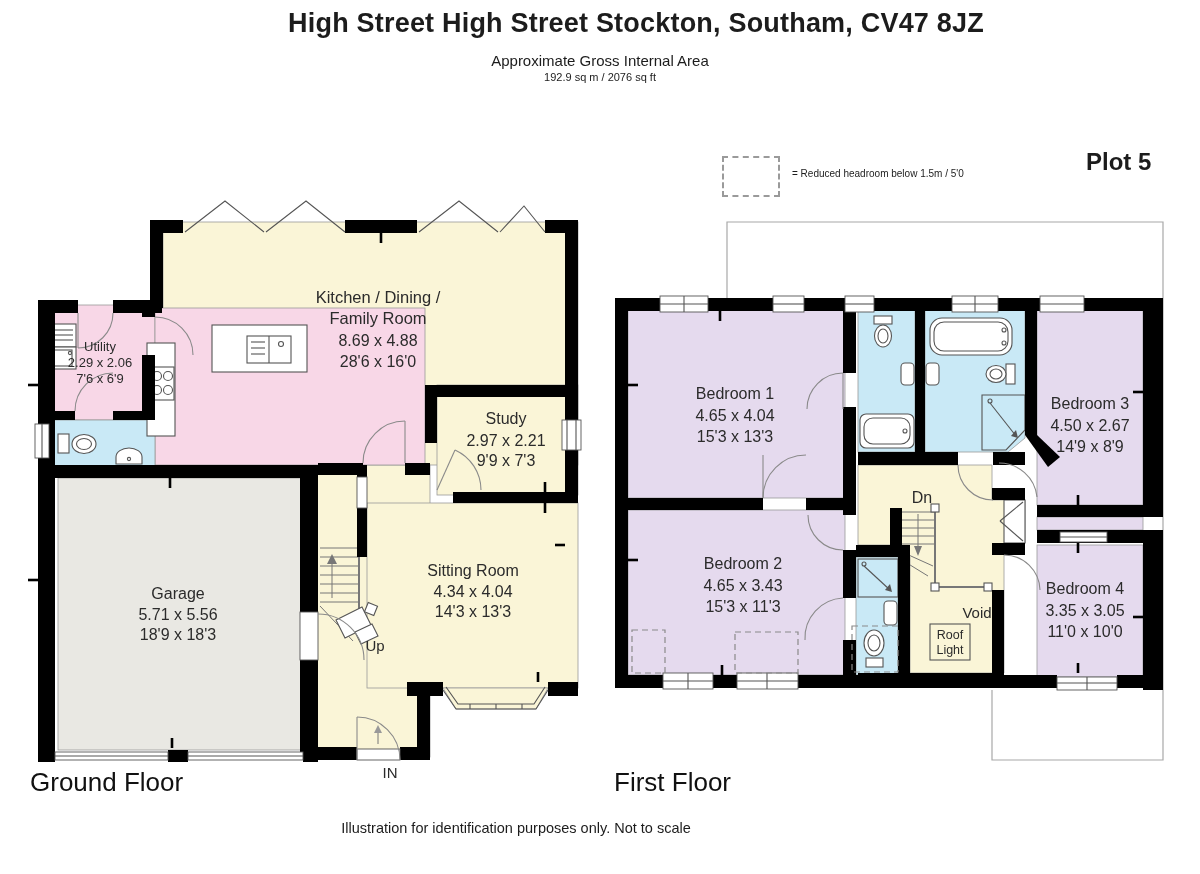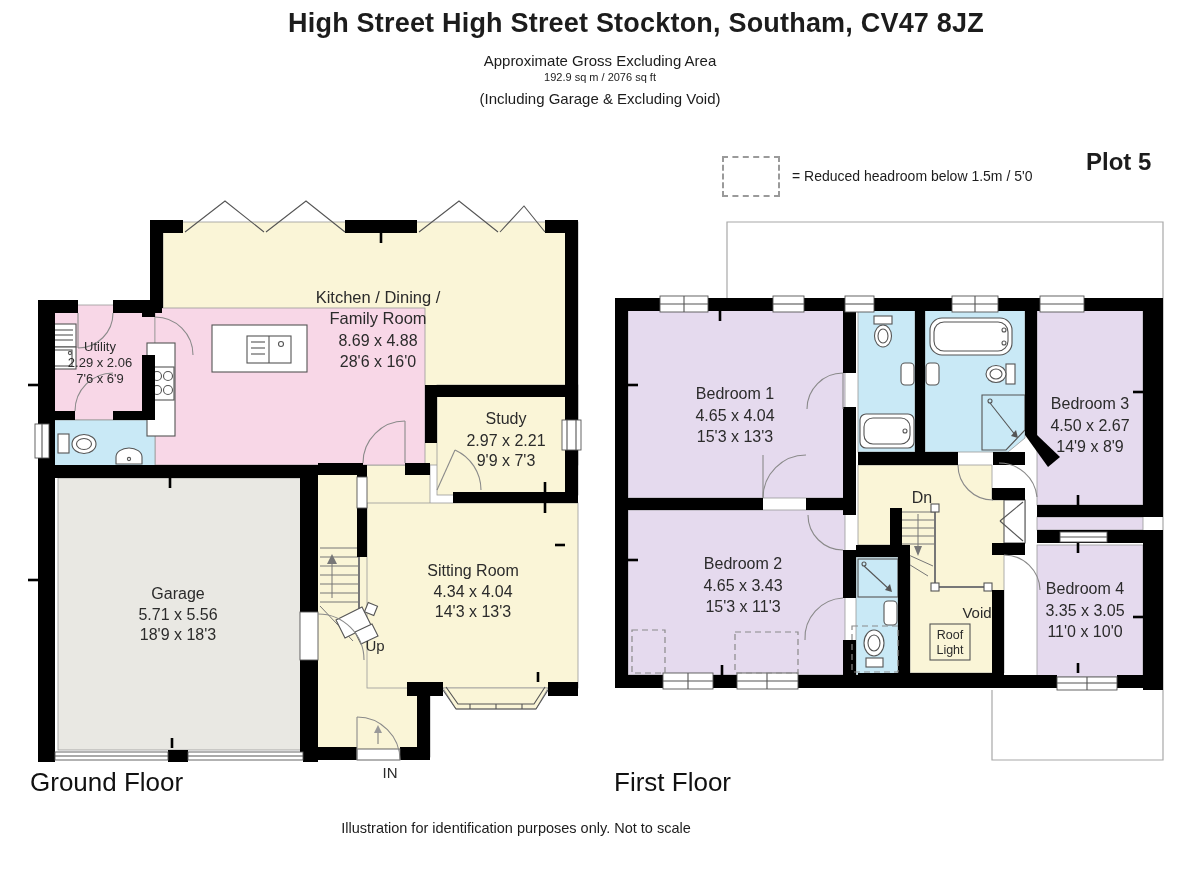--- a/index.html
+++ b/index.html
@@ -5,21 +5,21 @@
   html,body{margin:0;padding:0;background:#fff;}
   .page{position:relative;width:1200px;height:874px;background:#fff;overflow:hidden;
         font-family:"Liberation Sans",sans-serif;color:#1c1c1c;}
   .hdr{position:absolute;left:0;width:1200px;text-align:center;}
   .title{top:8px;font-size:27px;font-weight:600;letter-spacing:.2px;padding-left:36px;}
   .sub1{top:52px;font-size:15px;font-weight:500;}
   .sub2{top:71px;font-size:11px;font-weight:500;}
   .sub3{top:90px;font-size:15px;font-weight:500;}
   .legend-box{position:absolute;left:722px;top:156px;width:54px;height:37px;
               border:2px dashed #9a9a9a;background:#fff;}
-  .legend-text{position:absolute;left:792px;top:168px;font-size:14px;font-weight:500;}
+  .legend-text{position:absolute;left:792px;top:168px;font-size:10px;font-weight:500;}
   .plot{position:absolute;left:1086px;top:148px;font-size:24px;font-weight:600;}
   .ftr{position:absolute;left:0;width:1032px;text-align:center;font-weight:500;}
   .f1{top:820px;font-size:14.5px;}
   .f2{top:839px;font-size:14px;}
   svg{position:absolute;overflow:visible;}
   svg text{font-family:"Liberation Sans",sans-serif;fill:#2b2b2b;font-weight:500;}
   .room-name,.room-dim{font-size:16px;text-anchor:middle;}
   .room-name-lg{font-size:16.5px;text-anchor:middle;}
   .room-name-sm,.room-dim-sm{font-size:13px;text-anchor:middle;}
   .floor-label{font-size:26px;fill:#111;}
@@ -40,23 +40,22 @@
   .dash{fill:none;stroke:#8a8a8a;stroke-width:1.2;stroke-dasharray:6 4;}
   .tick{stroke:#000;stroke-width:2.6;}
   .outline{fill:none;stroke:#a8a8a8;stroke-width:1.2;}
 </style>
 </head>
 <body>
 
 <div class="page">
 
   <div class="hdr title">High Street High Street Stockton, Southam, CV47 8JZ</div>
-  <div class="hdr sub1">Approximate Gross Excluding Area</div>
+  <div class="hdr sub1">Approximate Gross Internal Area</div>
   <div class="hdr sub2">192.9 sq m / 2076 sq ft</div>
-  <div class="hdr sub3">(Including Garage &amp; Excluding Void)</div>
 
   <div class="legend-box"></div>
   <div class="legend-text">= Reduced headroom below 1.5m / 5'0</div>
   <div class="plot">Plot 5</div>
 
   <svg style="left:28px;top:185px;" width="585" height="615" viewBox="28 185 585 615">
 
     <g>
       <rect class="f-cream edge" x="163" y="222" width="415" height="243"></rect>
       <rect class="f-cream edge" x="437" y="385" width="141" height="110"></rect>

